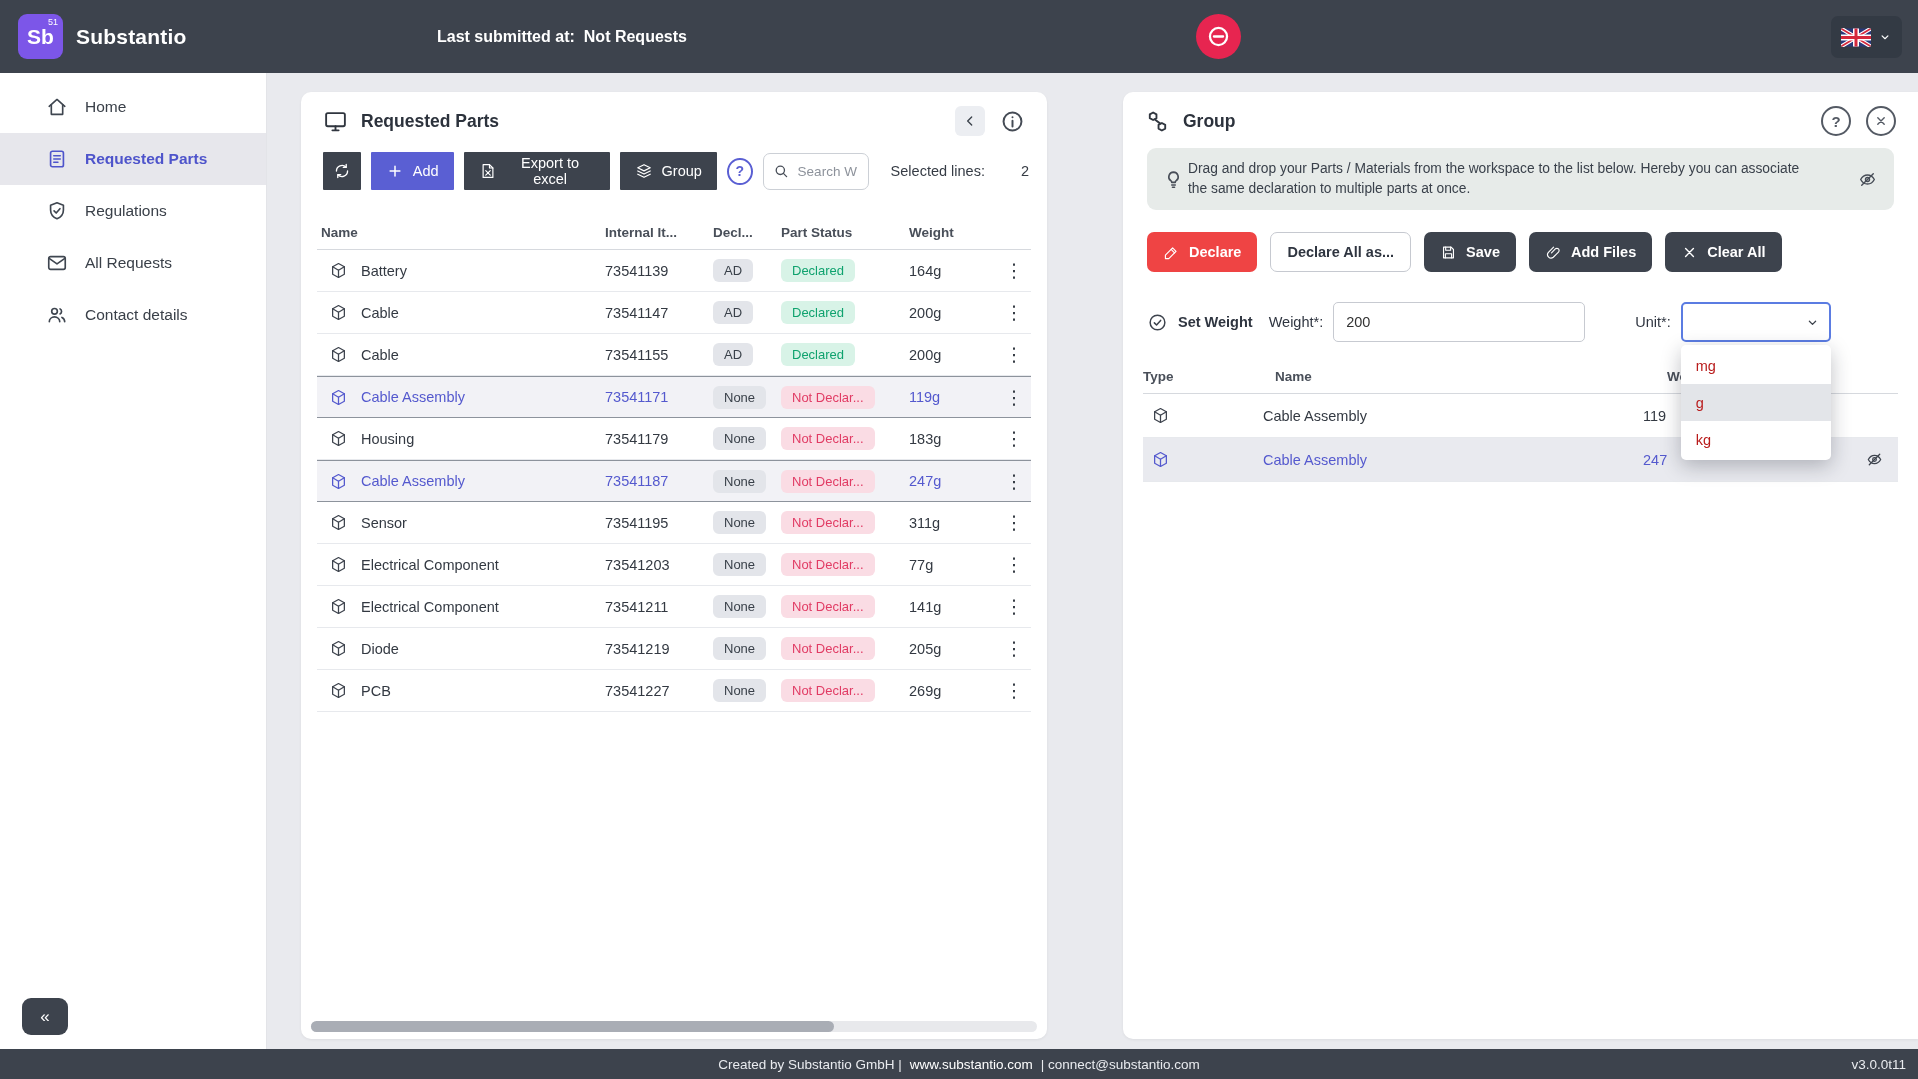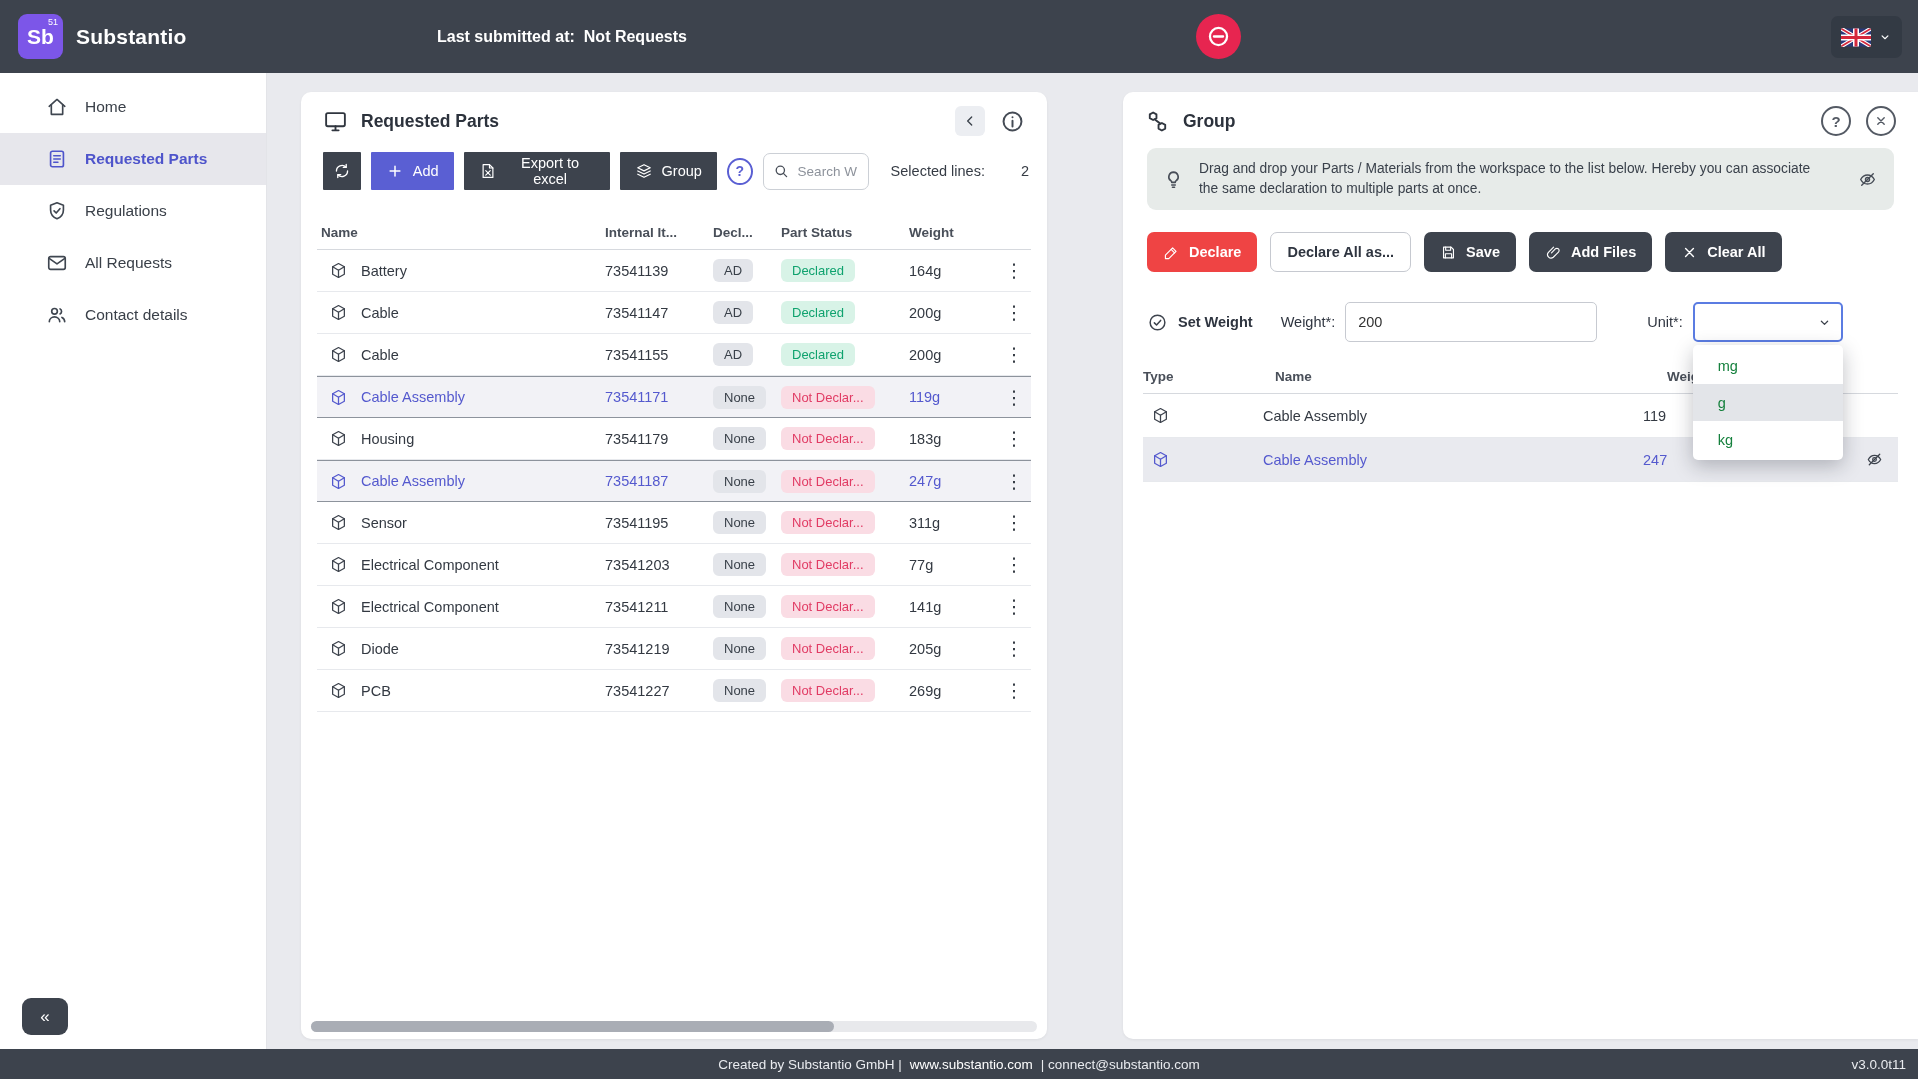--- a/index.html
+++ b/index.html
@@ -84,47 +84,47 @@
   .prow.sel .c-icon .ic{color:#5459ce;}
   .badge{display:inline-block;padding:4px 11px;border-radius:6px;font-size:13px;white-space:nowrap;}
   .badge.gray{background:#e3e5ea;color:#394049;}
   .badge.green{background:#d8f3e7;color:#0fa26e;}
   .badge.red{background:#fadce4;color:#e13b64;}
   .kebab{background:none;border:none;font-size:19px;color:#333942;cursor:pointer;padding:0;width:30px;text-align:center;font-family:inherit;}
   .hscroll{position:absolute;left:10px;right:10px;bottom:7px;height:11px;background:#e8e9ec;border-radius:6px;cursor:pointer;}
   .hthumb{width:72%;height:100%;background:#a9adb5;border-radius:6px;}
 
   
-  .banner{margin:2px 24px 0;background:#e7ebe9;border-radius:9px;padding:11px 16px;display:flex;align-items:center;gap:15px;}
+  .banner{margin:2px 24px 0;background:#e7ebe9;border-radius:9px;padding:11px 16px;display:flex;align-items:center;gap:4px;}
   .banner .ic{color:#474d57;flex:0 0 auto;}
   .banner .ic svg{width:21px;height:21px;}
   .banner p{margin:0;font-size:13.8px;color:#3a414b;line-height:1.45;max-width:620px;}
   .banner-eye{margin-left:auto;background:none;border:none;color:#454b55;cursor:pointer;padding:0;display:flex;}
   .banner-eye svg{width:21px;height:21px;}
 
   .gbuttons{margin:22px 24px 0;display:flex;gap:13px;}
   .gb{height:40px;border-radius:7px;font-size:14.5px;font-weight:600;font-family:inherit;display:inline-flex;align-items:center;gap:9px;padding:0 16px;cursor:pointer;border:none;}
   .gb .ic svg{width:17px;height:17px;}
   .gb.purple{background:#ef4444;color:#fff;}
   .gb.light{background:#fff;color:#2f3540;border:1px solid #c6c9d0;}
   .gb.dark{background:#3d434d;color:#fff;}
 
   .setweight{margin:30px 24px 0;display:flex;align-items:center;font-size:14.5px;color:#2f3540;}
   .sw-check{background:none;border:none;color:#3d434d;display:flex;cursor:pointer;padding:0;}
   .sw-check svg{width:21px;height:21px;}
   .sw-label{margin-left:10px;font-weight:600;}
-  .sw-weight-label{margin-left:28px;}
+  .sw-weight-label{margin-left:16px;}
   .weight-input{margin-left:10px;width:252px;height:40px;border:1px solid #c7cad1;border-radius:5px;font-size:14.5px;padding:0 12px;color:#333;font-family:inherit;}
   .sw-unit-label{margin-left:50px;}
   .unit-wrap{margin-left:10px;position:relative;}
   .unit-select{width:150px;height:40px;background:#fff;border:2px solid #5b7ce2;border-radius:5px;display:flex;align-items:center;justify-content:flex-end;padding:0 9px;cursor:pointer;}
   .unit-select .ic{color:#3c424c;}
   .unit-select svg{width:15px;height:15px;}
   .unit-dd{position:absolute;top:calc(100% + 3px);left:0;width:150px;background:#fff;border-radius:5px;box-shadow:0 6px 20px rgba(25,30,42,.28);z-index:60;overflow:hidden;padding:2px 0;}
-  .unit-opt{height:37px;display:flex;align-items:center;padding-left:25px;font-size:14.5px;color:#15803d;cursor:pointer;}
+  .unit-opt{height:37px;display:flex;align-items:center;padding-left:15px;font-size:14.5px;color:#b91c1c;cursor:pointer;}
   .unit-opt.hl{background:#e3e5e9;}
 
   .gtable{margin:18px 20px 0 20px;}
   .ghead,.grow{display:grid;grid-template-columns:120px 380px 120px 1fr 48px;align-items:center;}
   .ghead{height:34px;border-bottom:1px solid #d6d9de;font-size:13.5px;font-weight:700;color:#494f59;gap:12px;}
   .grow{height:44px;border-bottom:1px solid #e7e9ed;font-size:14.5px;color:#333942;}
   .grow .c-icon{display:flex;padding-left:8px;}
   .grow .c-icon .ic{color:#3d434d;}
   .grow .c-icon svg{width:19px;height:19px;}
   .grow.sel{background:#e9eaef;}

